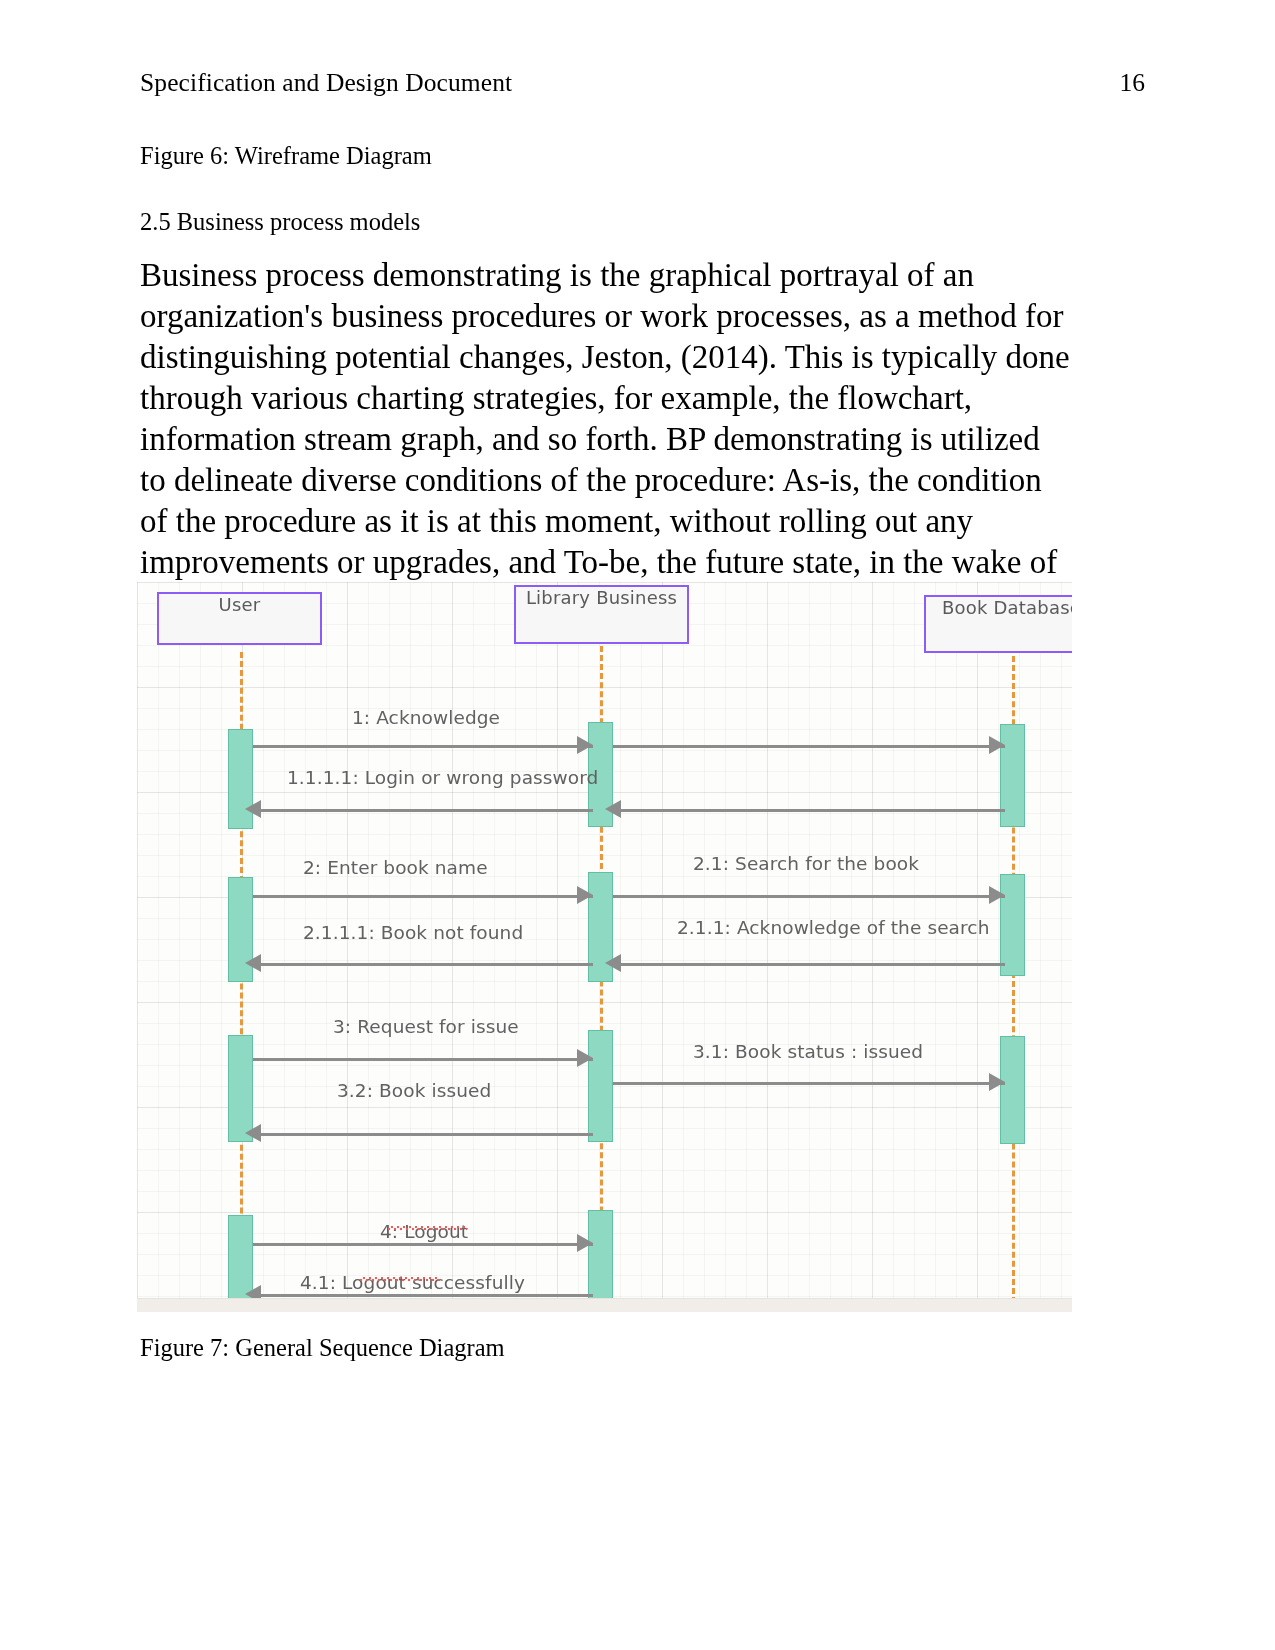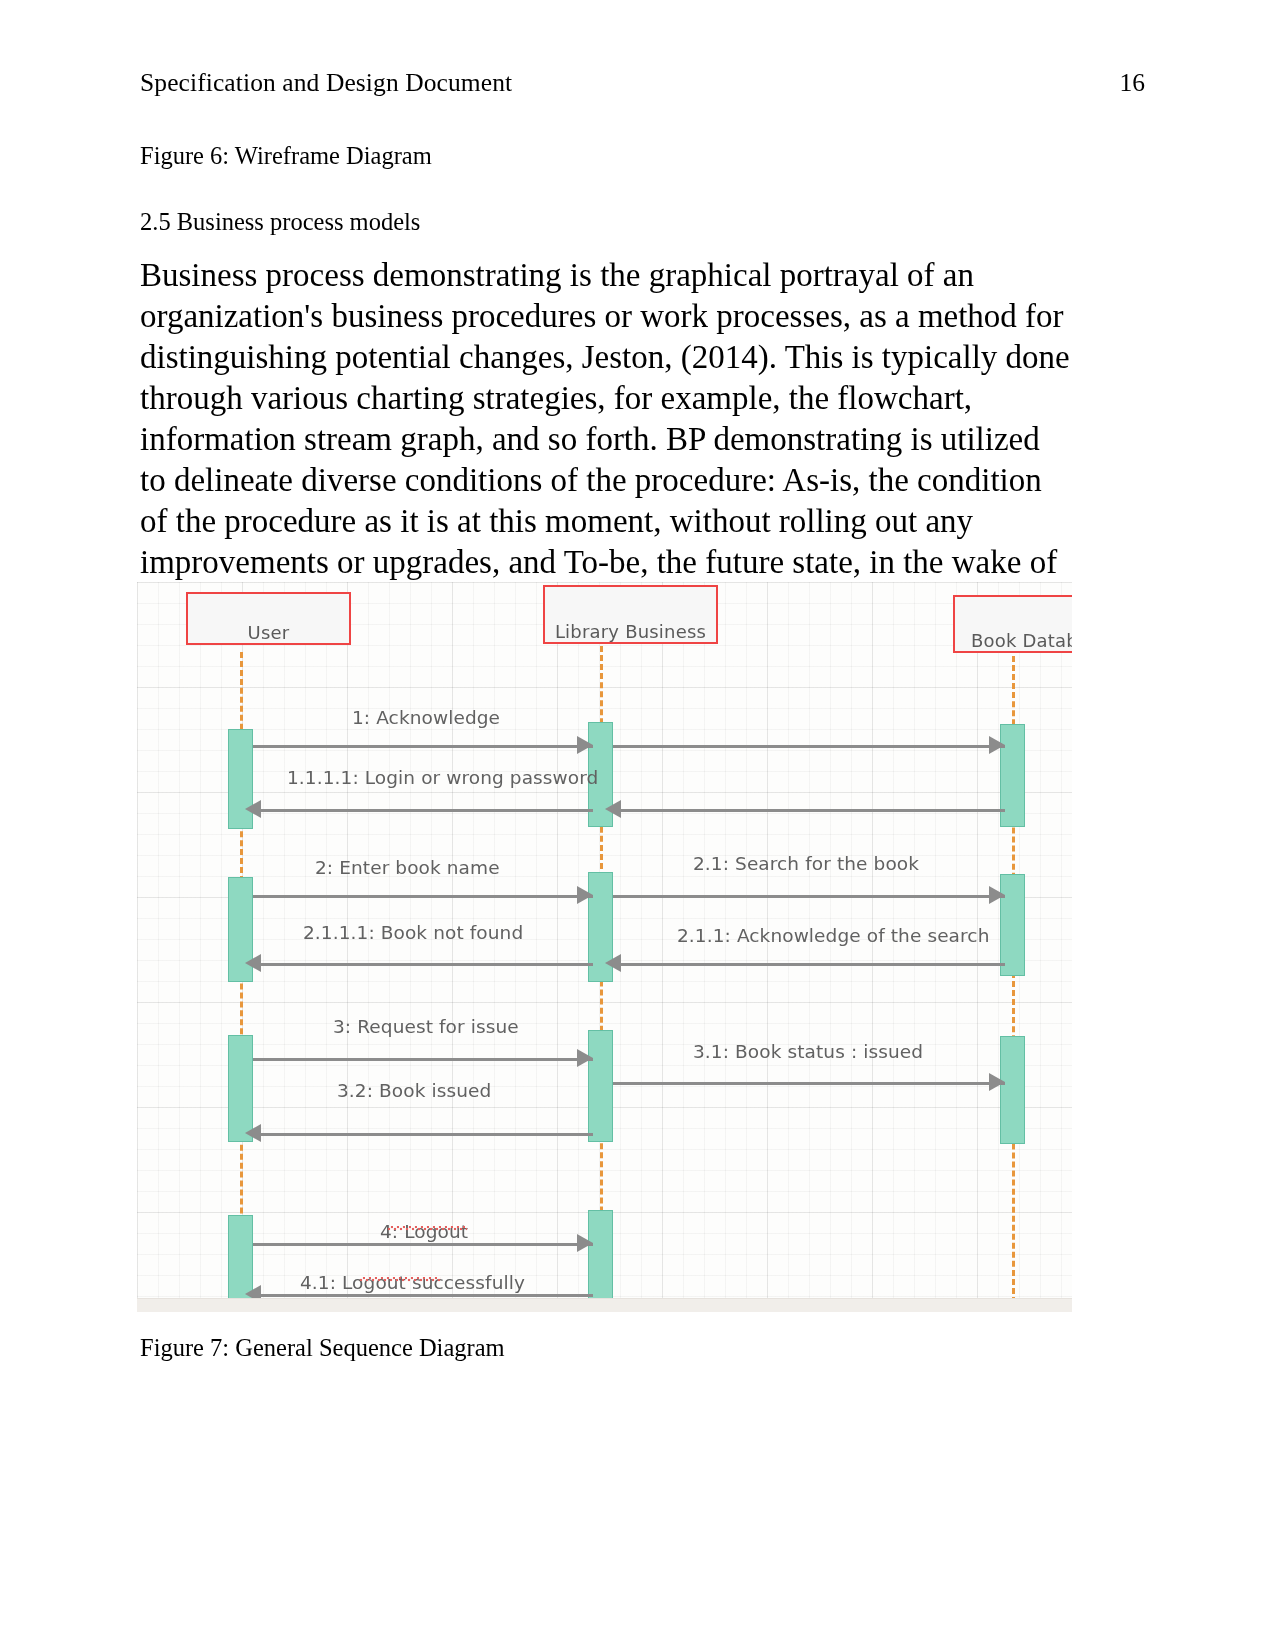--- a/index.html
+++ b/index.html
@@ -102,30 +102,29 @@
     bottom: 0;
     height: 14px;
     background: #f1eeea;
     border-top: 1px solid #e6e2dd;
   }
 
   
   .lifeline-head {
     position: absolute;
     background: #f7f7f7;
-    border: 2px solid #ef4444;
+    border: 2px solid #8b5cf6;
     display: flex;
-    align-items: flex-end;
+    align-items: flex-start;
     justify-content: center;
     font-family: "DejaVu Sans", "Liberation Sans", sans-serif;
     font-size: 18px;
     color: #5a5a5a;
     letter-spacing: 0.2px;
     white-space: nowrap;
-    margin-left: 29px;
   }
 
   
   .lifeline-stem {
     position: absolute;
     width: 0;
     border-left: 3px dashed #e8973c;
   }
 
   
@@ -238,33 +237,33 @@
     <div class="msg-line" style="left:476px; top:163px; width:392px;"></div>
     <div class="msg-arrow right" style="left:852px; top:154px;"></div>
 
     <div class="msg-label" style="left:150px; top:185px;">1.1.1.1: Login or wrong password</div>
     <div class="msg-line" style="left:116px; top:227px; width:340px;"></div>
     <div class="msg-arrow left" style="left:108px; top:218px;"></div>
 
     <div class="msg-line" style="left:476px; top:227px; width:392px;"></div>
     <div class="msg-arrow left" style="left:468px; top:218px;"></div>
 
-    <div class="msg-label" style="left:178px; top:275px;">2: Enter book name</div>
+    <div class="msg-label" style="left:166px; top:275px;">2: Enter book name</div>
     <div class="msg-line" style="left:116px; top:313px; width:340px;"></div>
     <div class="msg-arrow right" style="left:440px; top:304px;"></div>
 
     <div class="msg-label" style="left:556px; top:271px;">2.1: Search for the book</div>
     <div class="msg-line" style="left:476px; top:313px; width:392px;"></div>
     <div class="msg-arrow right" style="left:852px; top:304px;"></div>
 
     <div class="msg-label" style="left:166px; top:340px;">2.1.1.1: Book not found</div>
     <div class="msg-line" style="left:116px; top:381px; width:340px;"></div>
     <div class="msg-arrow left" style="left:108px; top:372px;"></div>
 
-    <div class="msg-label" style="left:540px; top:343px;">2.1.1: Acknowledge of the search</div>
+    <div class="msg-label" style="left:540px; top:335px;">2.1.1: Acknowledge of the search</div>
     <div class="msg-line" style="left:476px; top:381px; width:392px;"></div>
     <div class="msg-arrow left" style="left:468px; top:372px;"></div>
 
     <div class="msg-label" style="left:196px; top:434px;">3: Request for issue</div>
     <div class="msg-line" style="left:116px; top:476px; width:340px;"></div>
     <div class="msg-arrow right" style="left:440px; top:467px;"></div>
 
     <div class="msg-label" style="left:556px; top:459px;text-align:right;">3.1: Book status : issued</div>
     <div class="msg-line" style="left:476px; top:500px; width:392px;"></div>
     <div class="msg-arrow right" style="left:852px; top:491px;"></div>

